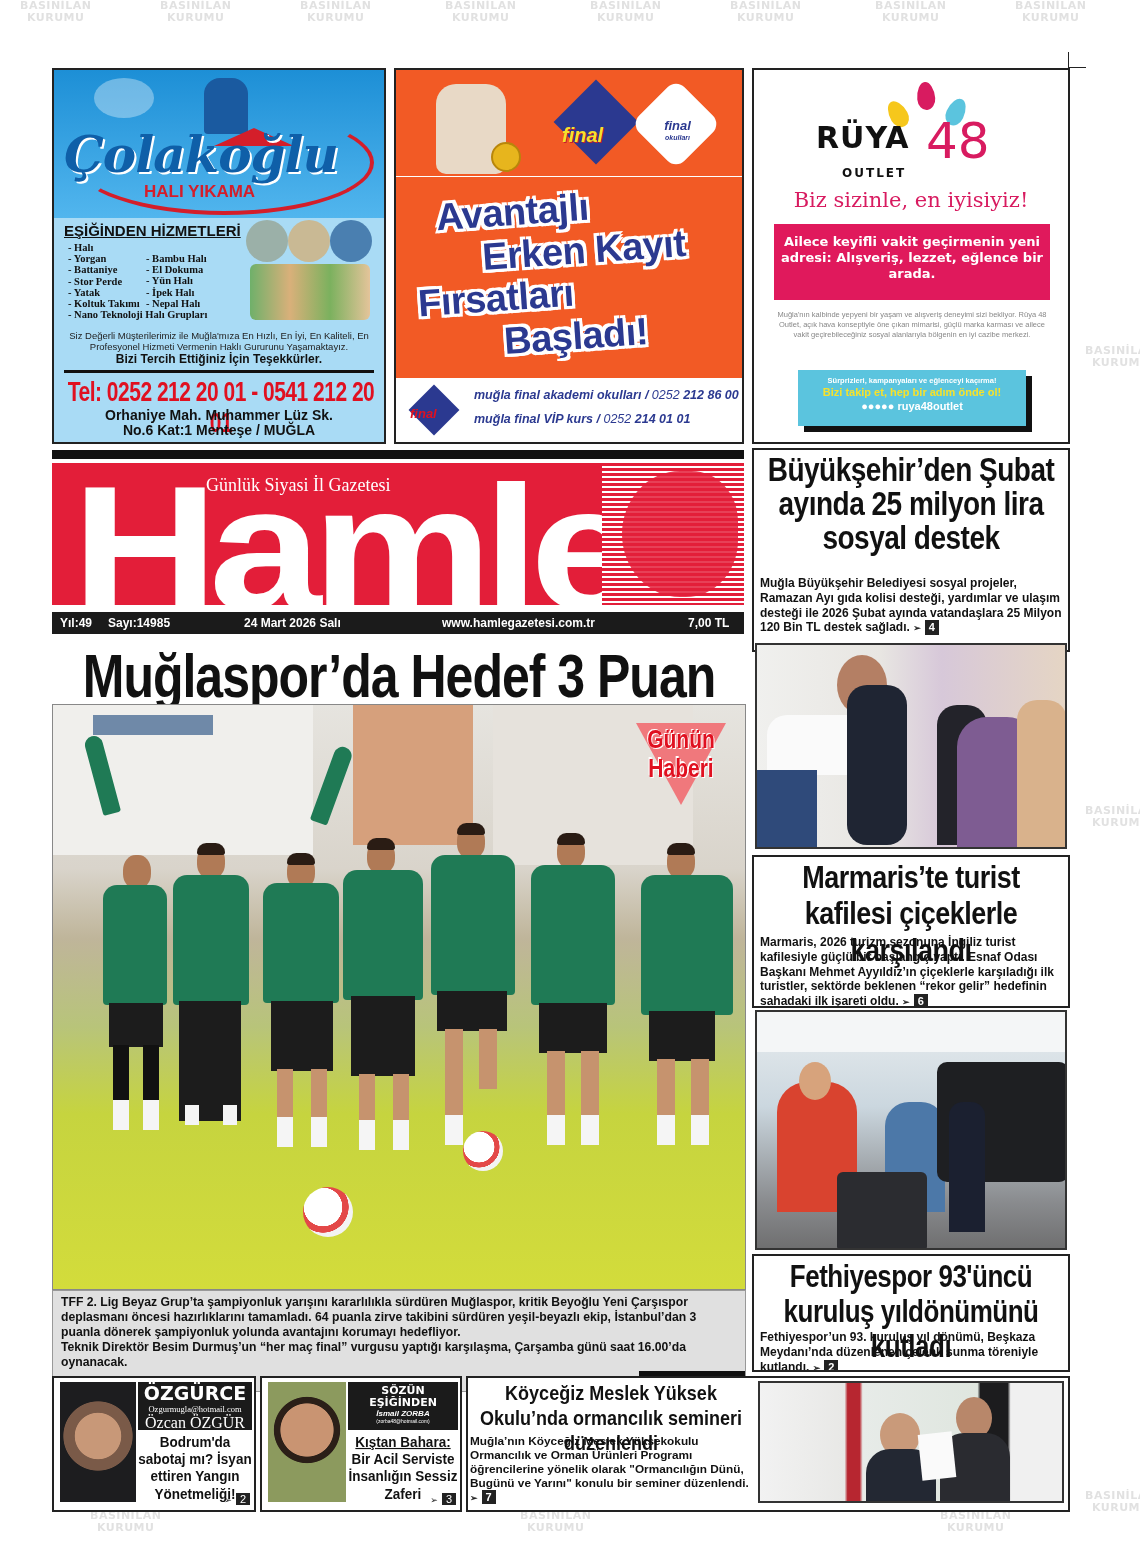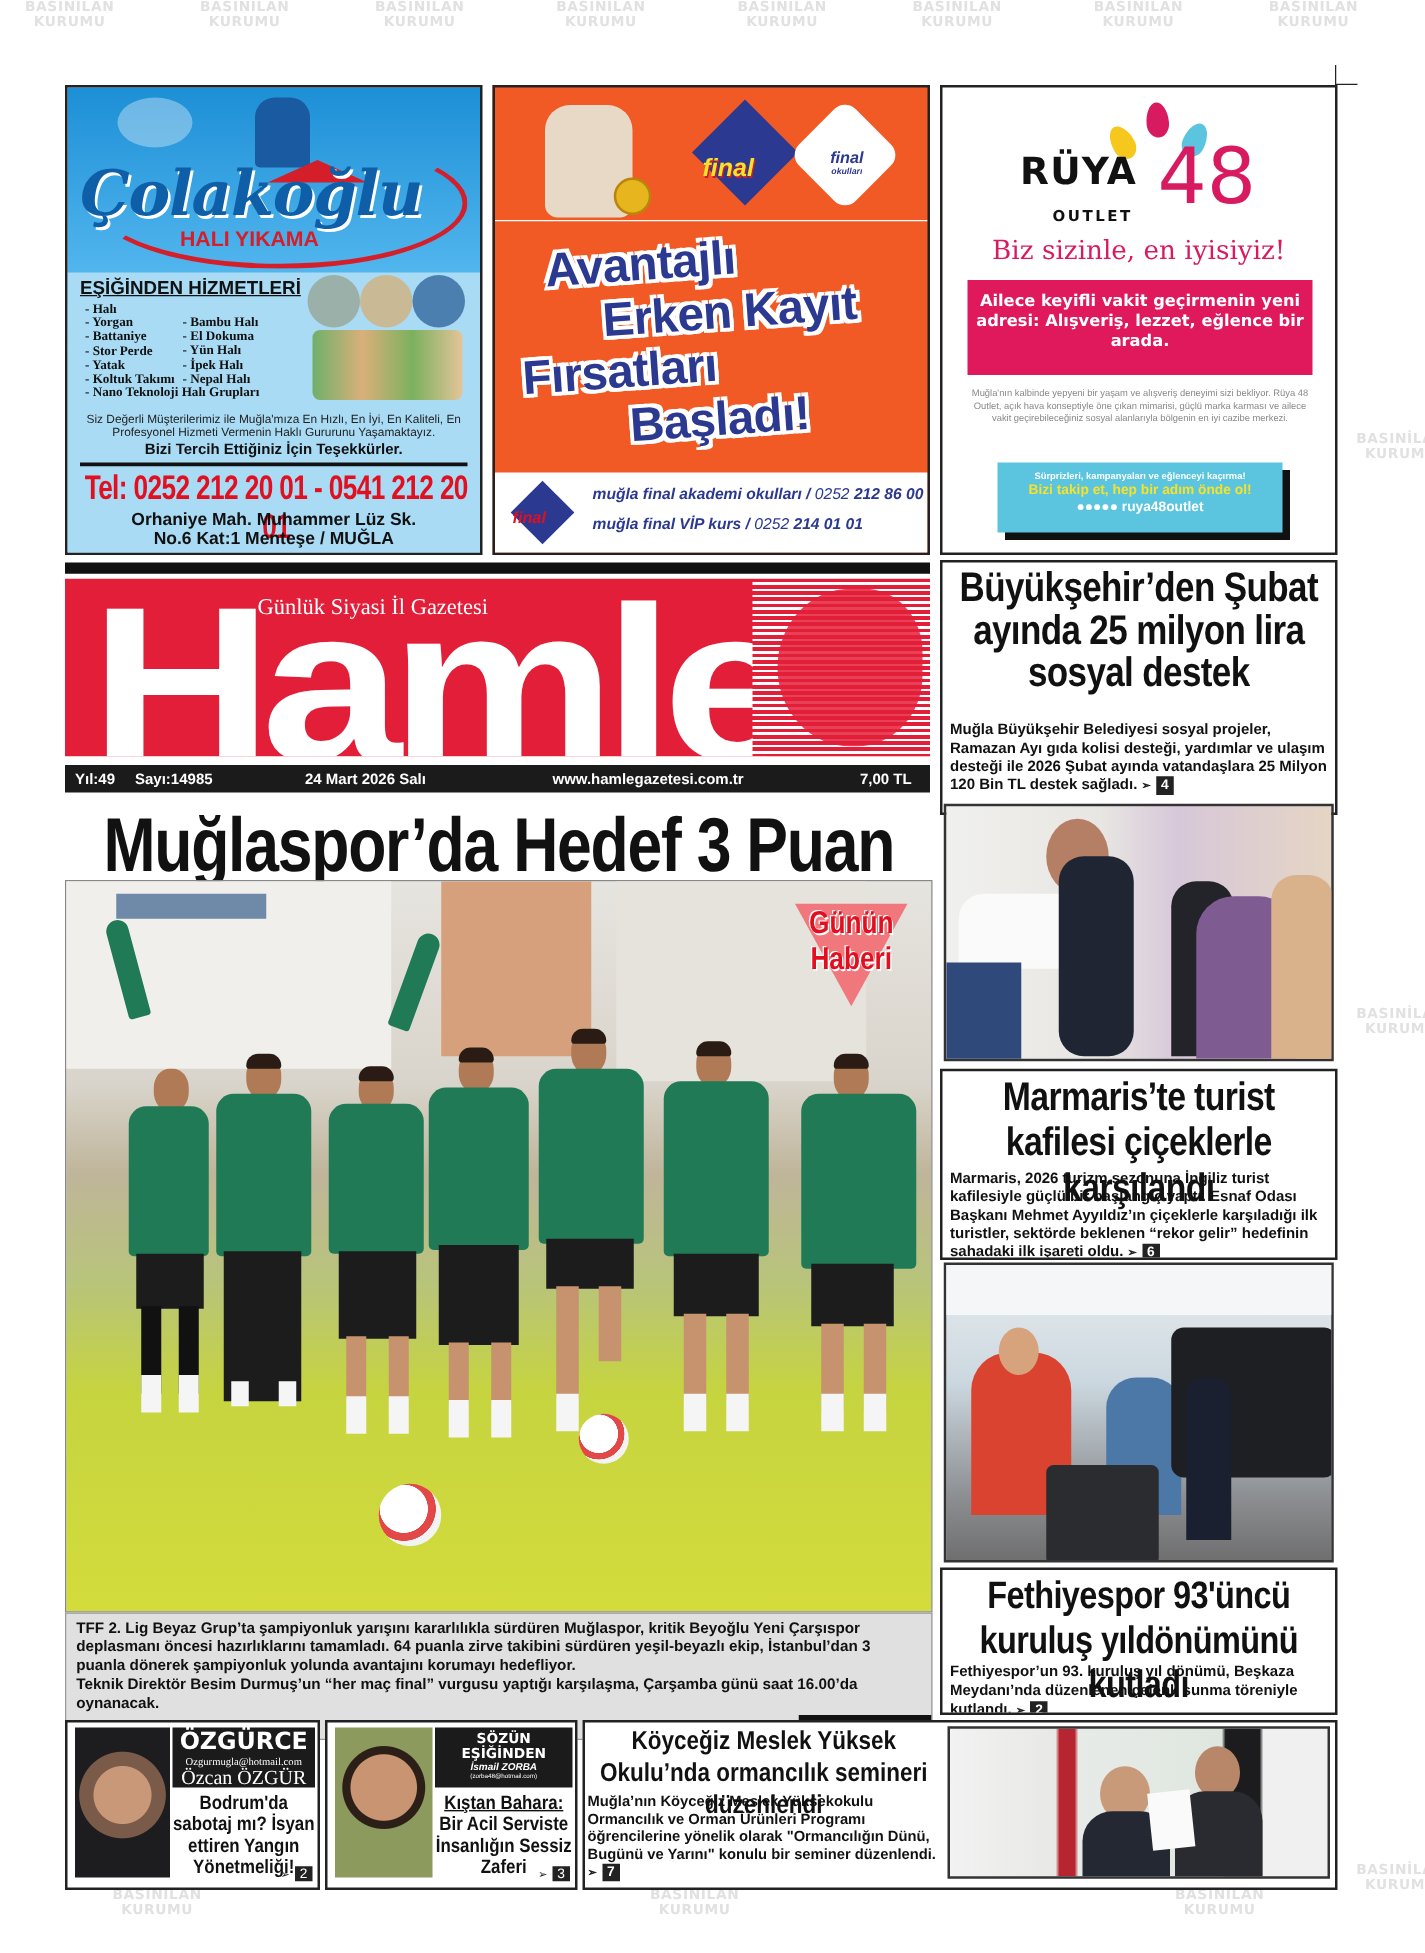--- a/index.html
+++ b/index.html
@@ -41,21 +41,21 @@
   .ad2 .foot-logo-txt { position:absolute; left:14px; top:336px; font-weight:bold; font-style:italic; font-size:13px; color:#e01020; }
   .ad2 .foot-line { position:absolute; left:78px; font-style:italic; font-weight:bold; font-size:12.5px; color:#2b3990; }
   .ad2 .foot-line span.n { font-weight:normal; }
 
   
   .ad3 { left:752px; top:68px; width:318px; height:376px; border:2px solid #222; background:#fff; overflow:hidden; }
   .ad3 .drops { position:absolute; left:135px; top:12px; }
   .ad3 .drop { position:absolute; width:18px; height:28px; border-radius: 50% 50% 50% 50% / 60% 60% 40% 40%; }
   .ad3 .ruya { position:absolute; left:62px; top:50px; font-family:"DejaVu Sans", sans-serif; font-weight:bold; font-size:30px; color:#111; letter-spacing:1px; }
   .ad3 .outlet { position:absolute; left:88px; top:96px; font-family:"DejaVu Sans", sans-serif; font-weight:bold; font-size:12px; color:#111; letter-spacing:2px; }
-  .ad3 .n48 { position:absolute; left:172px; top:36px; font-family:"DejaVu Sans", sans-serif; font-size:62px; color:#d81b60; line-height:70px;text-align:center; }
+  .ad3 .n48 { position:absolute; left:172px; top:36px; font-family:"DejaVu Sans", sans-serif; font-size:50px; color:#d81b60; line-height:70px;text-align:center; }
   .ad3 .slogan { position:absolute; left:0; width:100%; top:118px; text-align:center; font-family:"DejaVu Serif", serif; font-size:21px; color:#d81b60; }
   .ad3 .pink { position:absolute; left:20px; top:154px; width:276px; height:76px; background:#e0195c; color:#fff; font-family:"DejaVu Sans", sans-serif; font-weight:bold; font-size:13px; line-height:16px; text-align:center; padding-top:10px; }
   .ad3 .small { position:absolute; left:20px; top:240px; width:276px; text-align:center; font-size:7.5px; line-height:10px; color:#888; }
   .ad3 .cta { position:absolute; left:44px; top:300px; width:228px; height:56px; background:#5bc4de; box-shadow: 6px 6px 0 #111; text-align:center; padding-top:6px; }
   .ad3 .cta .l1 { font-size:7.5px; color:#fff; font-weight:bold; }
   .ad3 .cta .l2 { font-size:11px; color:#f6e22b; font-weight:bold; margin-top:1px; }
   .ad3 .cta .l3 { font-size:11px; color:#fff; font-weight:bold; margin-top:2px; }
 
   
   .topbar { left:52px; top:450px; width:692px; height:9px; background:#111; }

